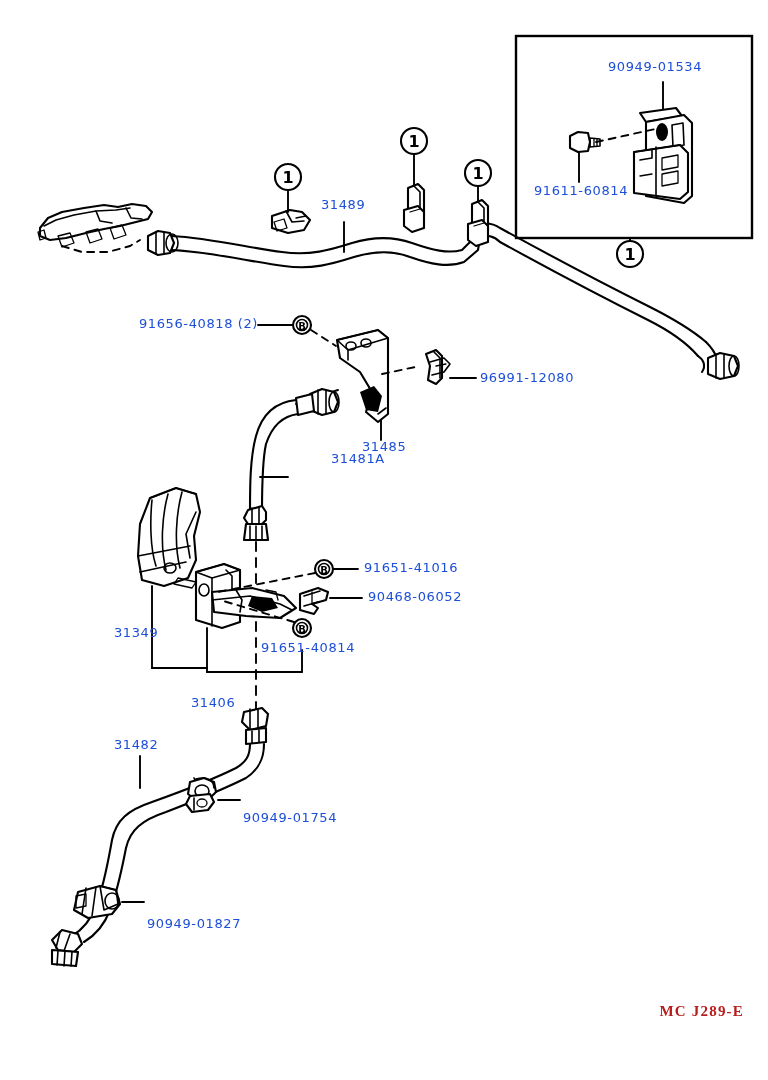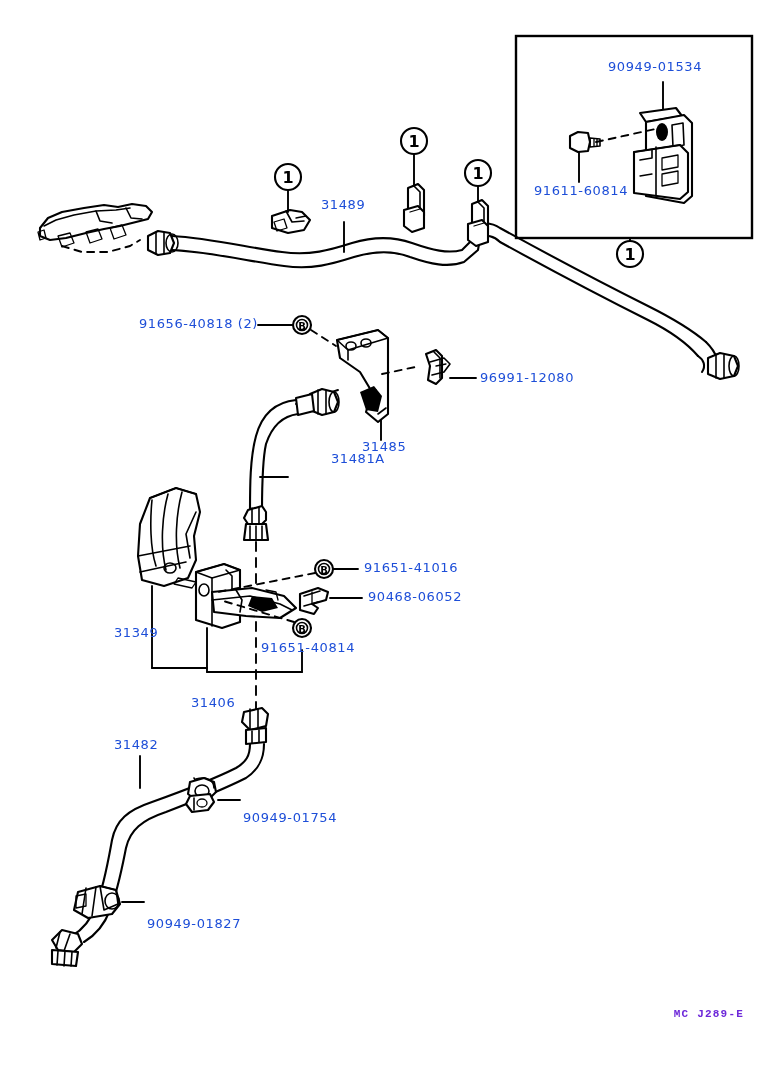--- a/index.html
+++ b/index.html
@@ -32,25 +32,25 @@
     font-size: 13px;
     letter-spacing: 0.6px;
     color: #1d4ed8;
     white-space: nowrap;
     line-height: 1;
   }
   #footer {
     position: absolute;
     right: 24px;
     bottom: 60px;
-    font-family: Liberation Mono, monospace;
+    font-family: Liberation Serif, serif;
     font-weight: bold;
-    font-size: 11px;
+    font-size: 15px;
     letter-spacing: 1.2px;
-    color: #6d28d9;
+    color: #b91c1c;
     white-space: nowrap;
   }
 </style>
 </head>
 <body>
 
 <div id="sheet">
 
   <svg id="art" viewBox="0 0 768 1080">
     <defs>

